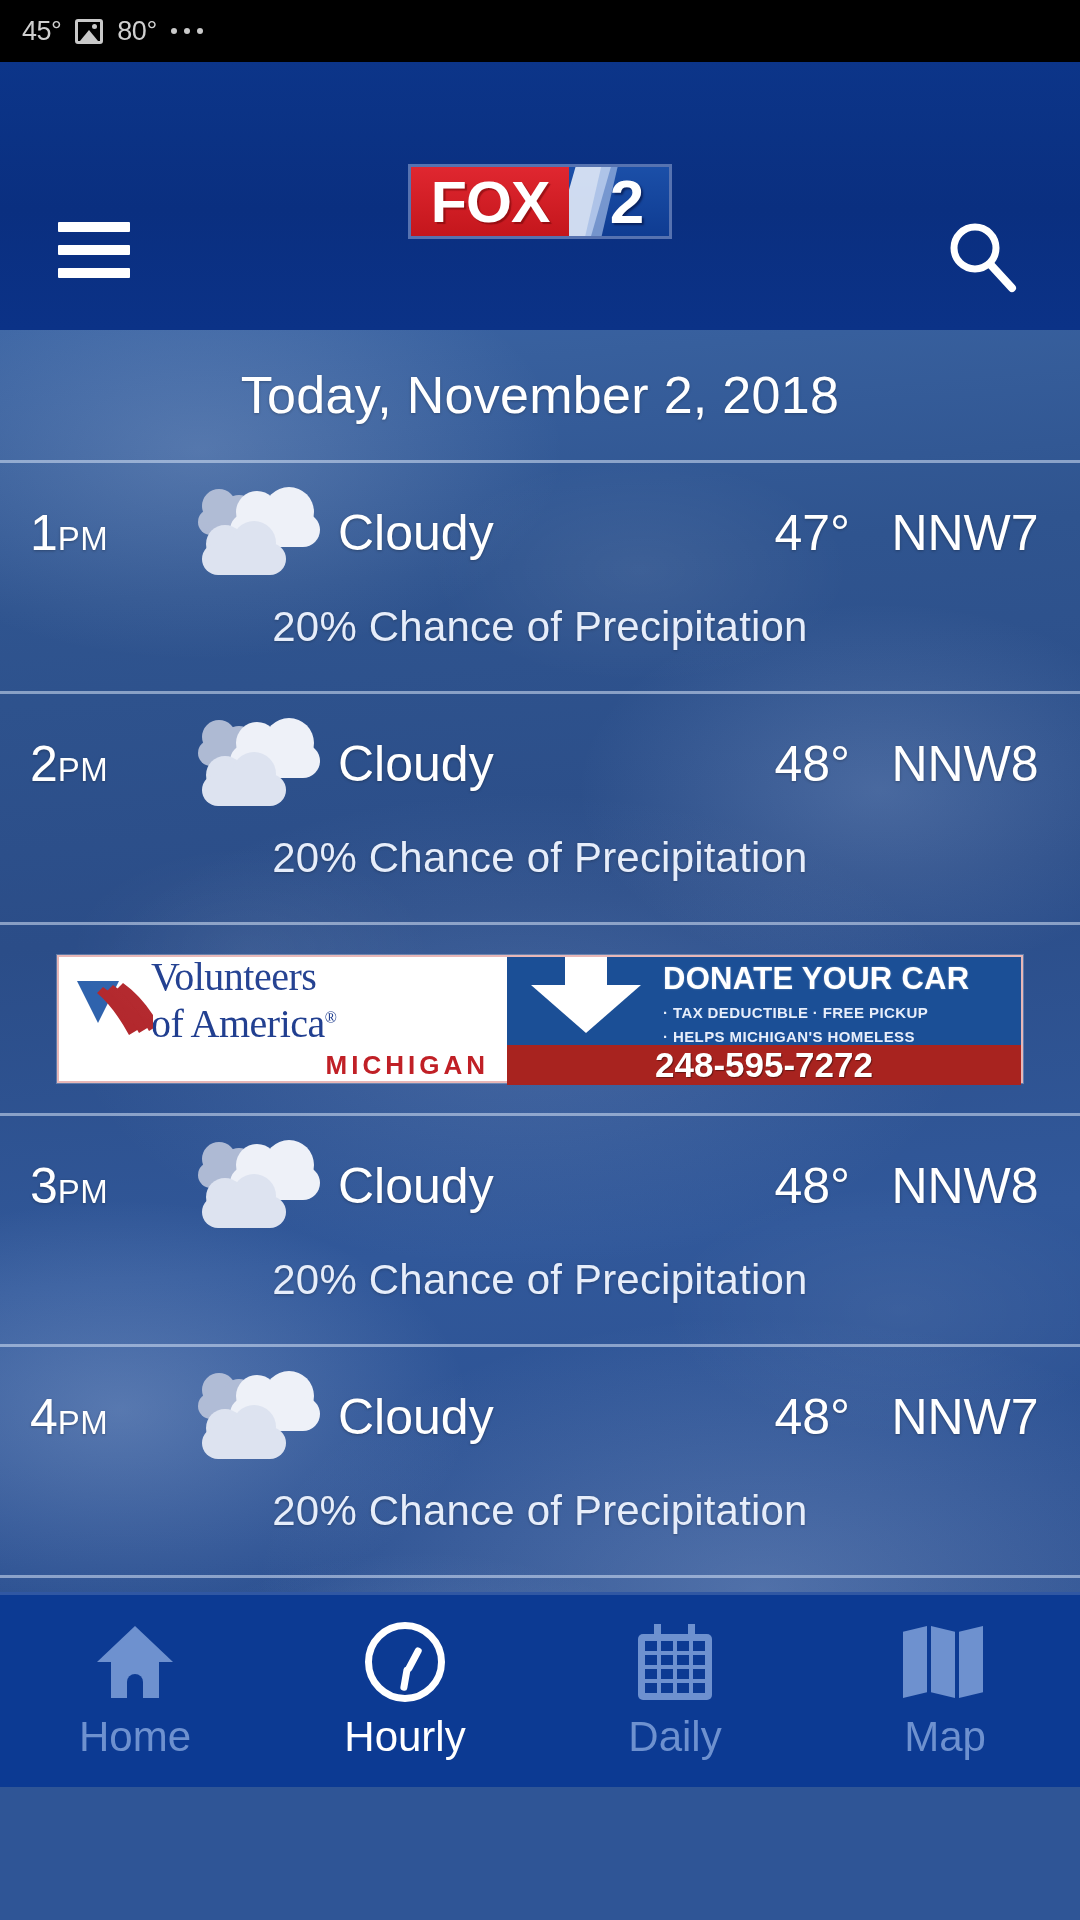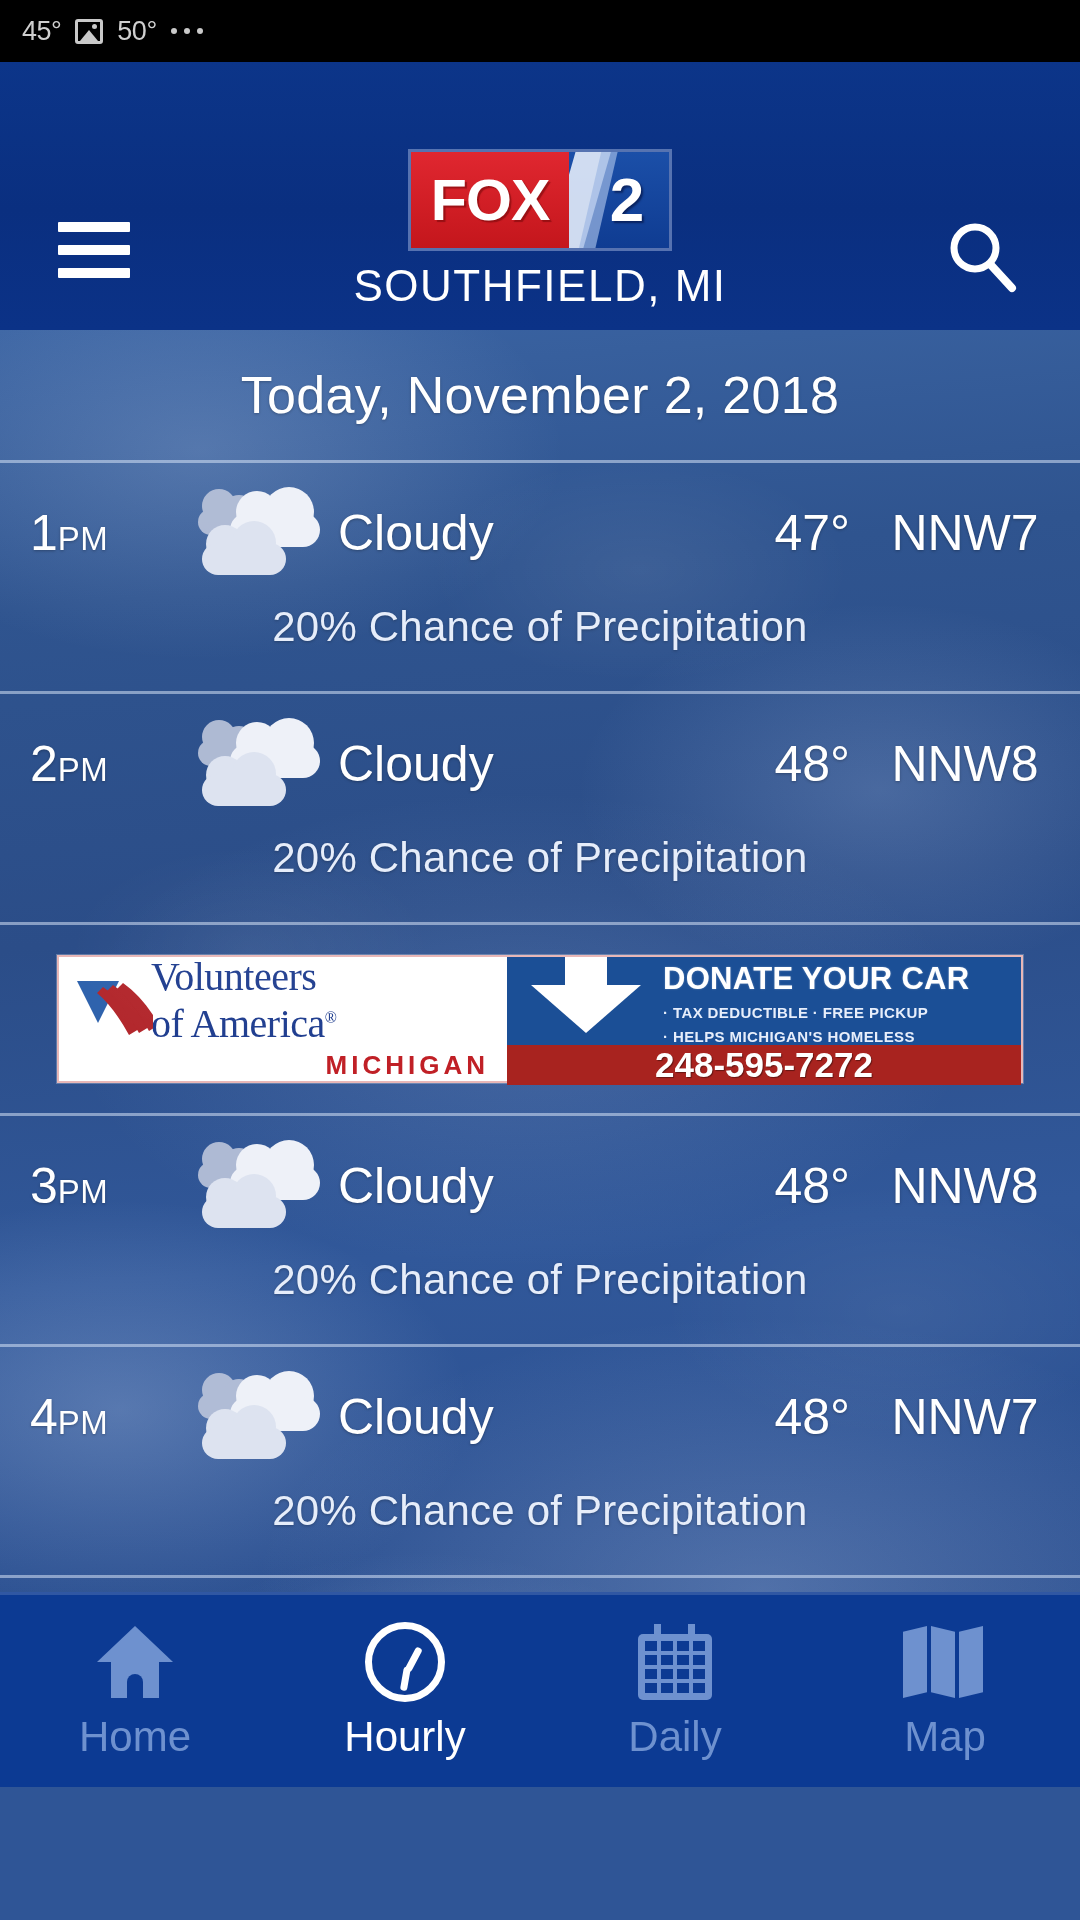--- a/index.html
+++ b/index.html
@@ -66,22 +66,23 @@
   }
   .hamburger span{ display:block; height:10px; background:#fff; border-radius:1px; }
 
   .search-icon{
     position:absolute; right:58px; top:155px;
     width:80px; height:80px;
   }
 
   .brandwrap{ margin-top:90px; display:flex; flex-direction:column; align-items:center; }
   .logo{
-    display:flex; height:96px; width:258px;
+    display:flex; height:69px; width:258px;
     box-shadow:0 0 0 3px rgba(150,170,215,.55);
+    margin-top:15px;
   }
   .logo-fox{
     flex:0 0 158px; background:linear-gradient(180deg,#e02730 0%,#c4161c 100%);
     display:flex; align-items:center; justify-content:center;
   }
   .logo-fox b{
     color:#fff; font-family:"Liberation Sans", sans-serif;
     font-size:58px; font-weight:bold; letter-spacing:-1px;
     font-style:normal; line-height:1;
     text-shadow:2px 2px 1px rgba(90,0,0,.45);
@@ -292,21 +293,21 @@
   .ico-map i:nth-child(2){ clip-path:polygon(0 0,100% 8%,100% 100%,0 92%); }
   .ico-map i:nth-child(3){ clip-path:polygon(0 8%,100% 0,100% 92%,0 100%); }
 </style>
 </head>
 <body>
 
 <div class="statusbar">
   <div class="sb-left">
     <span class="sb-temp">45°</span>
     <span class="sb-img-icon"></span>
-    <span class="sb-temp">50°</span>
+    <span class="sb-temp">80°</span>
     <span class="sb-dots">
         <i></i>
         <i></i>
         <i></i>
       </span>
   </div>
 </div>
 
 <div class="header">
 
@@ -318,21 +319,20 @@
 
   <div class="brandwrap">
     <div class="logo">
       <div class="logo-fox">
         <b>FOX</b>
       </div>
       <div class="logo-two">
         <b>2</b>
       </div>
     </div>
-    <div class="city">SOUTHFIELD, MI</div>
   </div>
 
   <span class="search-icon">
     <svg width="80" height="80" viewBox="0 0 80 80">
       <circle cx="33" cy="31" r="21" stroke="#ffffff" stroke-width="7" fill="none"></circle>
       <line x1="48" y1="47" x2="70" y2="71" stroke="#ffffff" stroke-width="8" stroke-linecap="round"></line>
     </svg>
   </span>
 </div>
 

